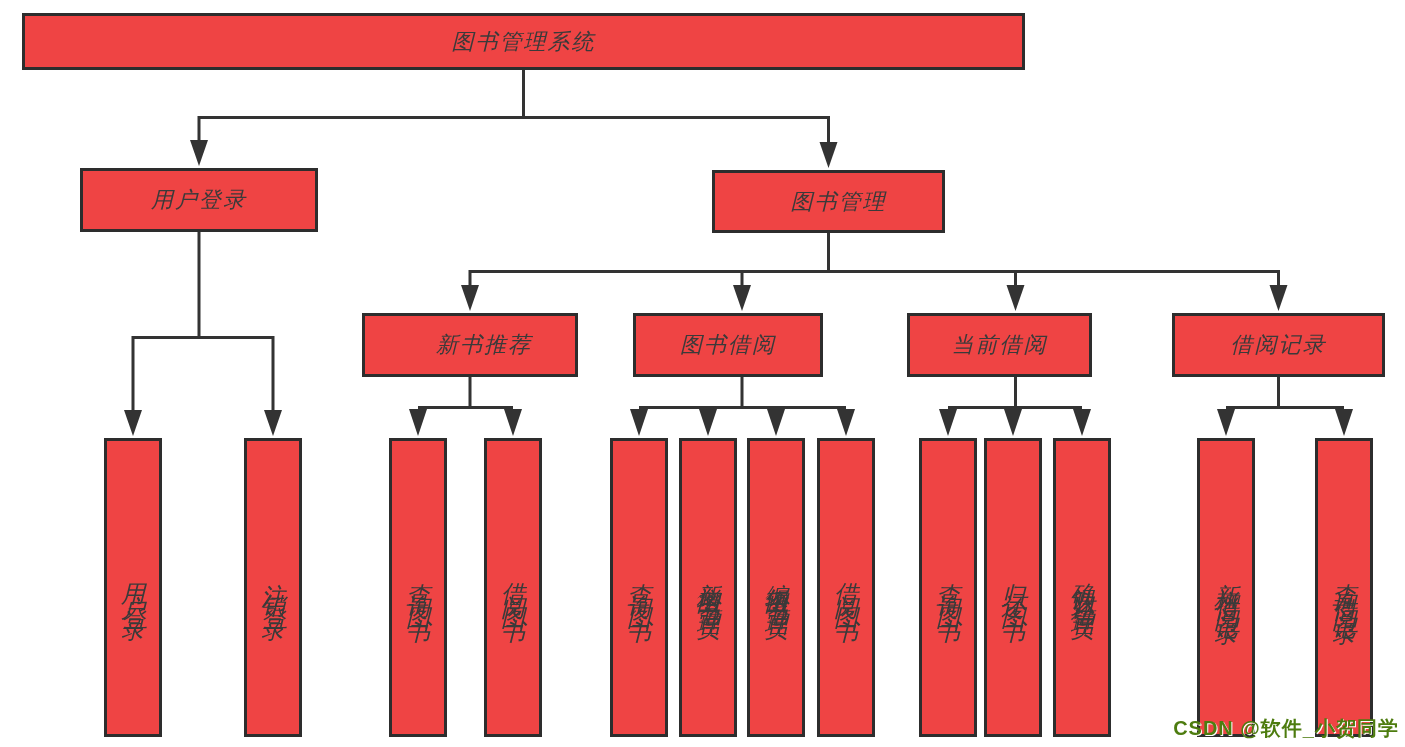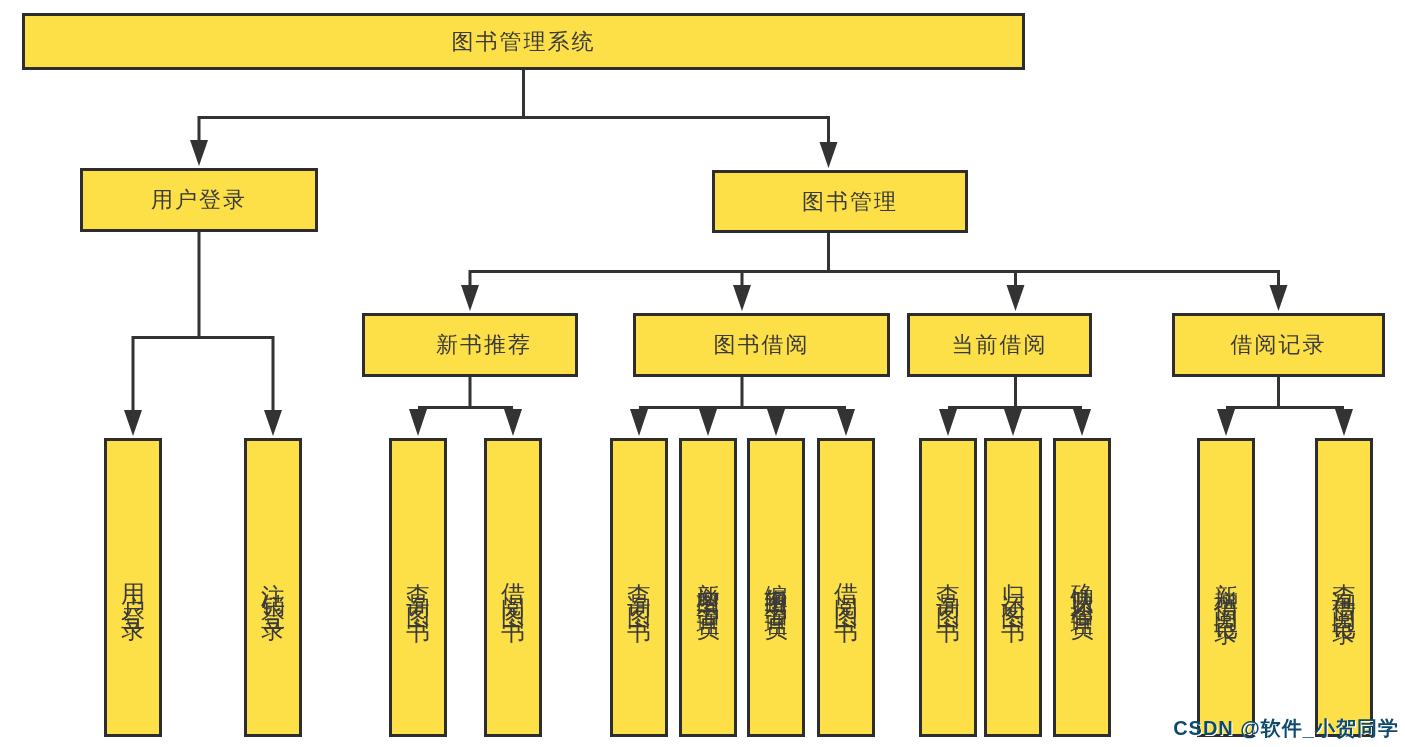--- a/index.html
+++ b/index.html
@@ -8,42 +8,43 @@
     width:1405px; height:747px;
     background:#ffffff;
     overflow:hidden;
     font-family:"Liberation Sans","DejaVu Sans",sans-serif;
   }
   .edges { position:absolute; left:0; top:0; width:1405px; height:747px; }
   .node {
     position:absolute;
     box-sizing:border-box;
     border:3px solid #2d2d2d;
-    background:#fde047;
+    background:#ef4444;
     display:flex;
     align-items:center;
     justify-content:center;
     color:#3a3a3a;
     text-align:center;
+    font-style:italic;
   }
   .h { font-size:22px; letter-spacing:2px; white-space:nowrap; }
   .v {
     writing-mode:vertical-rl;
     font-size:24px;
     letter-spacing:12px;
     line-height:1;
   }
   .v.med  { letter-spacing:8px; }
   .v.long { font-size:23px; letter-spacing:5px; }
   .watermark {
     position:absolute;
     right:6px; bottom:5px;
     font-size:20px;
     font-weight:bold;
-    color:#0c4a6e;
+    color:#4d7c0f;
     letter-spacing:1px;
     text-shadow:1px 1px 0 #ffffff;
     white-space:nowrap;
   }
 </style>
 </head>
 <body>
 
 <div class="stage">
 
@@ -95,24 +96,24 @@
         <path fill="none" d="M1278.5 377 V409 M1226 407.5 H1344"></path>
         <polygon stroke="none" points="1217,409 1235,409 1226,436"></polygon>
         <polygon stroke="none" points="1335,409 1353,409 1344,436"></polygon>
       </g>
     </g>
   </svg>
 
   <div class="node h" style="left:22px; top:13px; width:1003px; height:57px;">图书管理系统</div>
 
   <div class="node h" style="left:80px; top:168px; width:238px; height:64px;">用户登录</div>
-  <div class="node h" style="left:712px; top:170px; width:256px; height:63px;padding-left:20px;">图书管理</div>
+  <div class="node h" style="left:712px; top:170px; width:233px; height:63px;padding-left:20px;">图书管理</div>
 
   <div class="node h" style="left:362px; top:313px; width:216px; height:64px;padding-left:28px;">新书推荐</div>
-  <div class="node h" style="left:633px; top:313px; width:257px; height:64px;">图书借阅</div>
+  <div class="node h" style="left:633px; top:313px; width:190px; height:64px;">图书借阅</div>
   <div class="node h" style="left:907px; top:313px; width:185px; height:64px;">当前借阅</div>
   <div class="node h" style="left:1172px; top:313px; width:213px; height:64px;">借阅记录</div>
 
   <div class="node v" style="left:104px; top:438px; width:58px; height:299px;">用户登录</div>
   <div class="node v" style="left:244px; top:438px; width:58px; height:299px;">注销登录</div>
 
   <div class="node v" style="left:389px; top:438px; width:58px; height:299px;">查询图书</div>
   <div class="node v" style="left:484px; top:438px; width:58px; height:299px;">借阅图书</div>
 
   <div class="node v" style="left:610px; top:438px; width:58px; height:299px;">查询图书</div>

